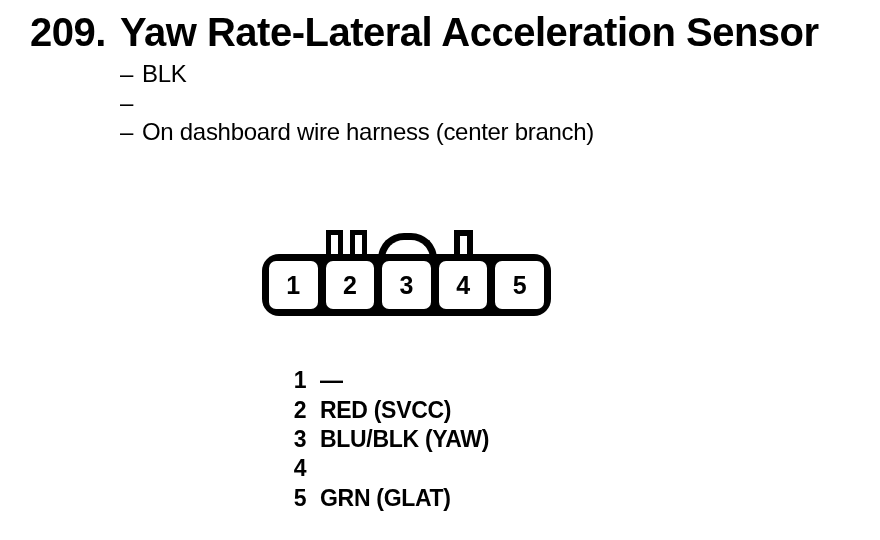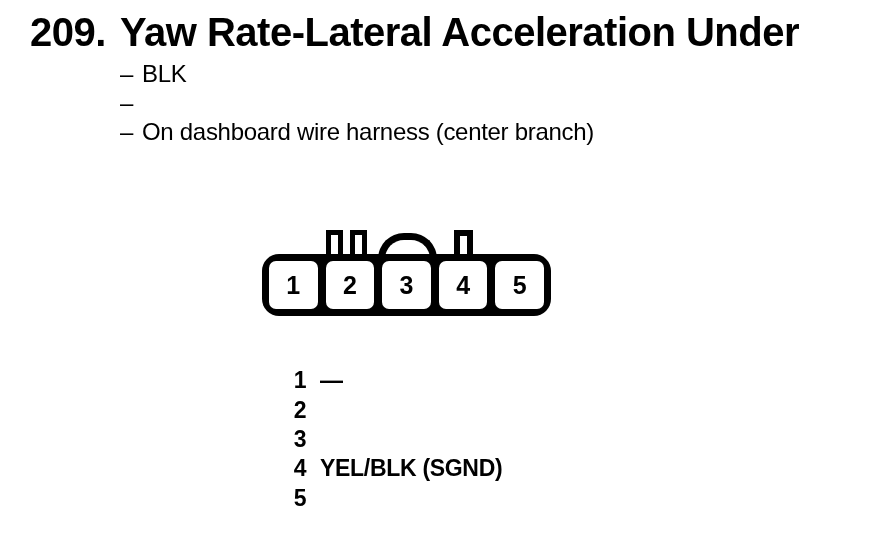--- a/index.html
+++ b/index.html
@@ -137,21 +137,21 @@
     margin-left: 12px;
   }
 </style>
 </head>
 <body>
 
 <main>
 
   <header class="heading">
     <span class="item-number">209.</span>
-    <span class="item-title">Yaw Rate-Lateral Acceleration Under</span>
+    <span class="item-title">Yaw Rate-Lateral Acceleration Sensor</span>
   </header>
 
   <ul class="details">
     <li>
       <span class="bullet">–</span>
       <span>BLK</span>
     </li>
     <li>
       <span class="bullet">–</span>
     </li>
@@ -175,26 +175,28 @@
     </div>
   </figure>
 
   <section class="pin-legend">
     <div class="pin-row">
       <span class="pin-num">1</span>
       <span class="pin-label">—</span>
     </div>
     <div class="pin-row">
       <span class="pin-num">2</span>
+      <span class="pin-label">RED (SVCC)</span>
     </div>
     <div class="pin-row">
       <span class="pin-num">3</span>
+      <span class="pin-label">BLU/BLK (YAW)</span>
     </div>
     <div class="pin-row">
       <span class="pin-num">4</span>
-      <span class="pin-label">YEL/BLK (SGND)</span>
     </div>
     <div class="pin-row">
       <span class="pin-num">5</span>
+      <span class="pin-label">GRN (GLAT)</span>
     </div>
   </section>
 
 </main>
 
 </body></html>

